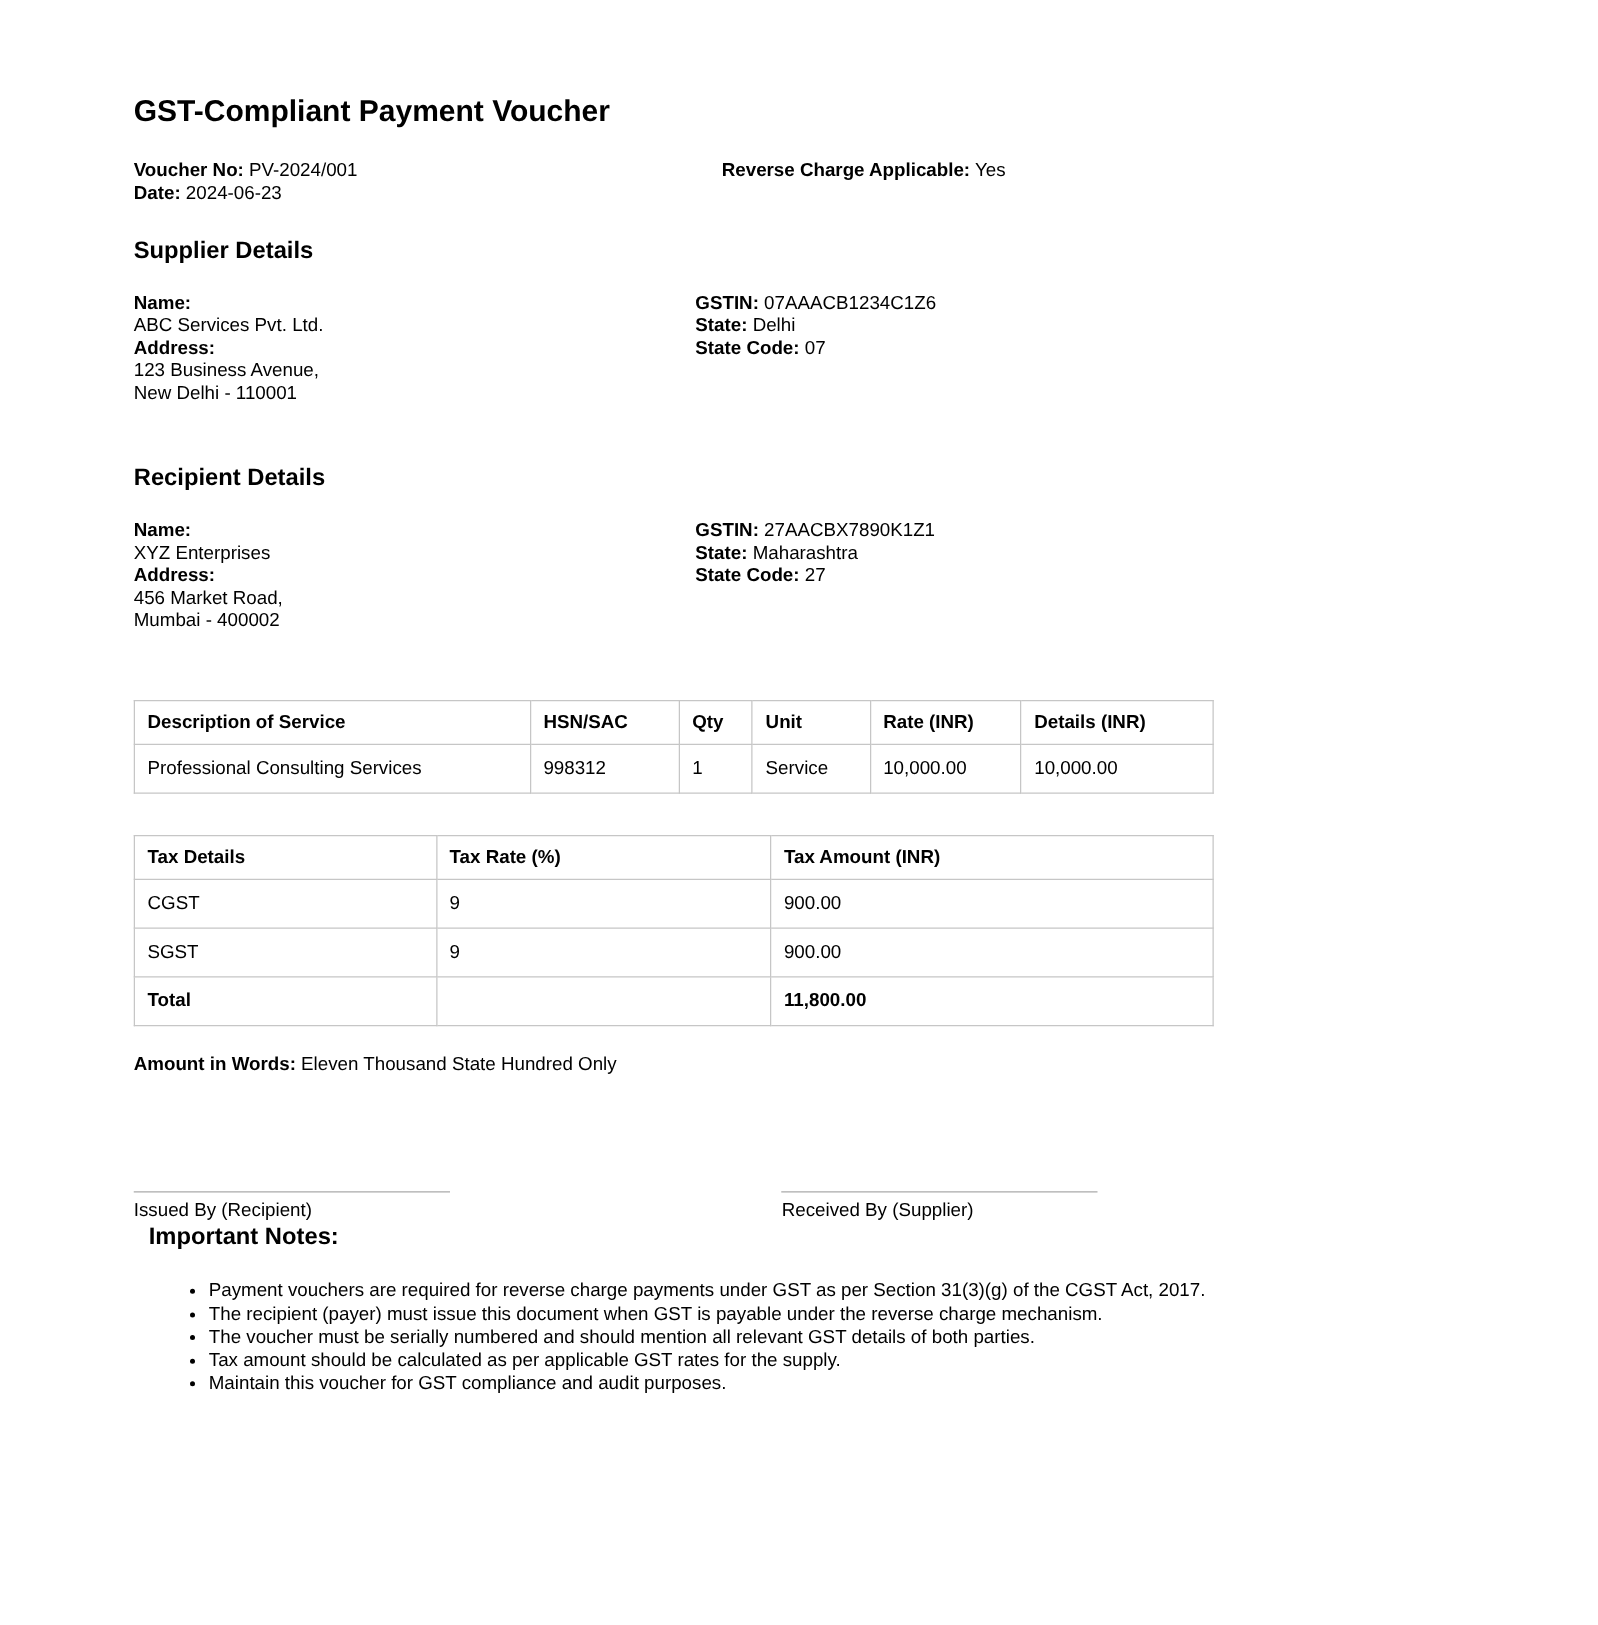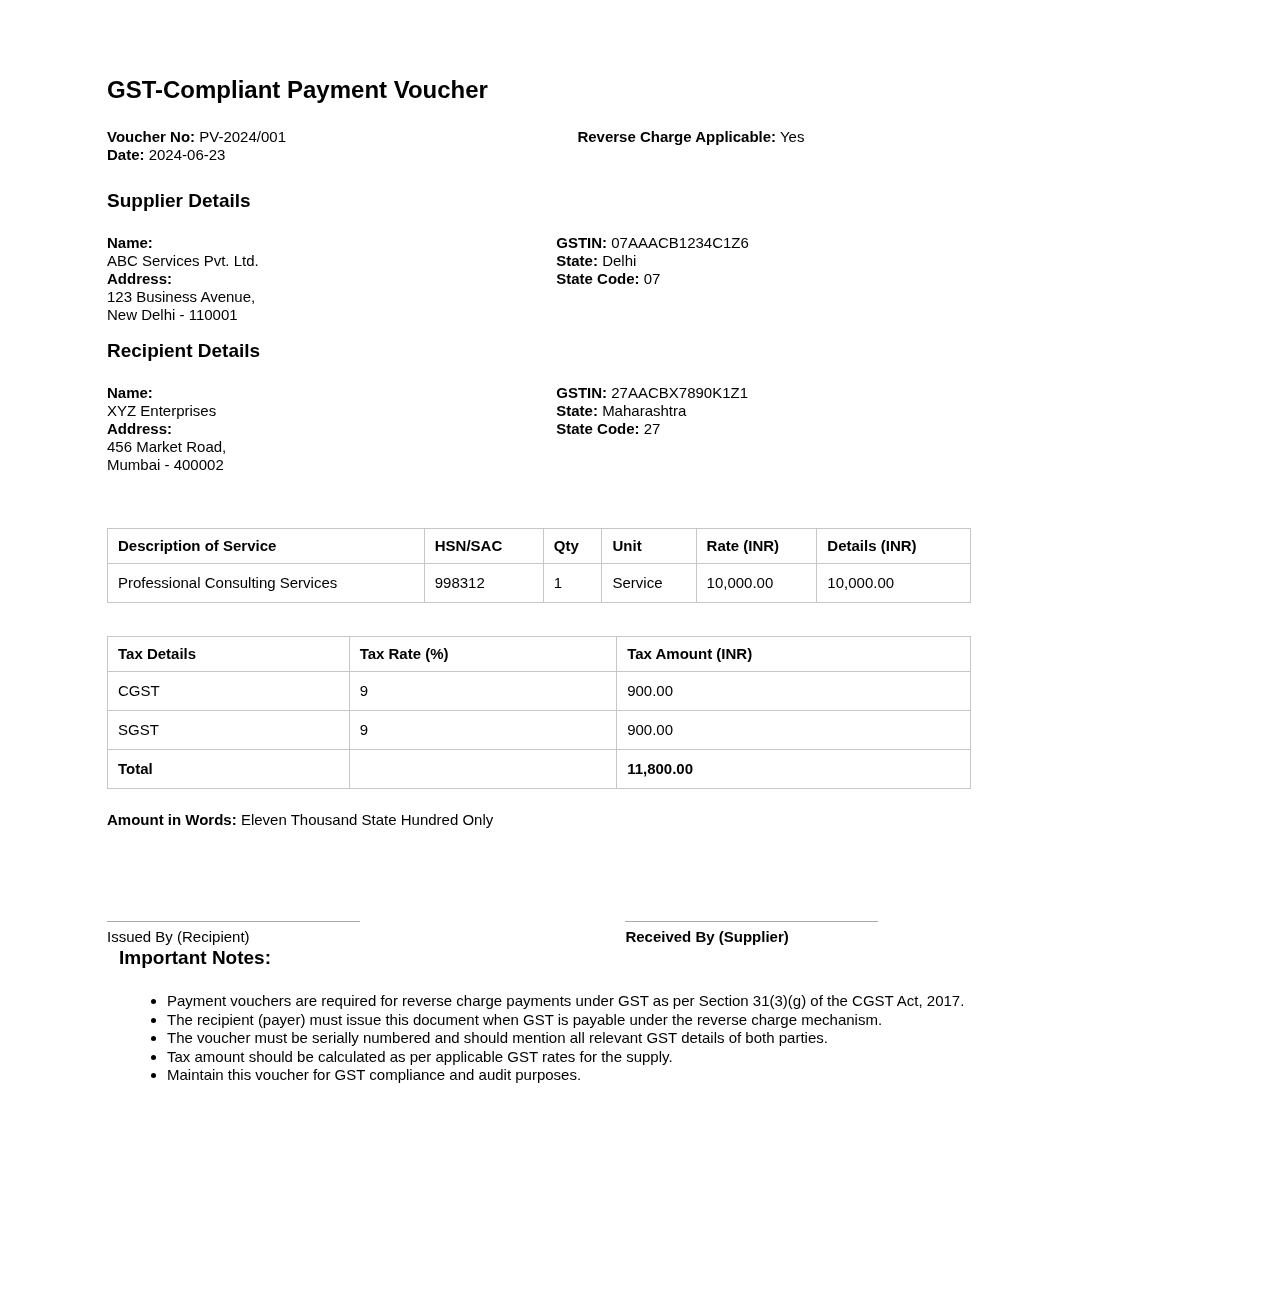--- a/index.html
+++ b/index.html
@@ -29,21 +29,21 @@
   .two-col .col-l { width: 52%; }
   .two-col .col-r { width: 48%; }
   .line { line-height: 18px; }
   .meta-row { margin-bottom: 17px; gap: 44px; }
   h2.section-heading {
     font-size: 19px;
     line-height: 22px;
     font-weight: bold;
     margin: 26px 0 22px 0;
   }
-  h2.recipient-heading { margin-top: 16px; }
+  h2.recipient-heading { margin-top: 48px; }
   b.lbl { font-weight: bold; }
   table {
     border-collapse: collapse;
     width: 100%;
     font-size: 15px;
   }
   th, td {
     border: 1px solid #c6c6c6;
     text-align: left;
     vertical-align: middle;
@@ -52,21 +52,21 @@
   td { padding: 10px 10px; }
   .service-table { margin-top: 54px; }
   .tax-table { margin-top: 33px; }
   .tax-table .total-row td { font-weight: bold; }
   .amount-words { margin-top: 22px; }
   .signature-row {
     display: flex;
     margin-top: 92px;
   }
   .signature-block-left { width: 60%; }
-  .signature-block-right { width: 40%; font-weight: bold; }
+  .signature-block-right { width: 40%; }
   .signature-line {
     width: 253px;
     border-top: 1px solid #aaaaaa;
     height: 0;
     margin-bottom: 6px;
   }
   .signature-label { line-height: 18px; }
   h3.notes-heading {
     font-size: 19px;
     line-height: 22px;

